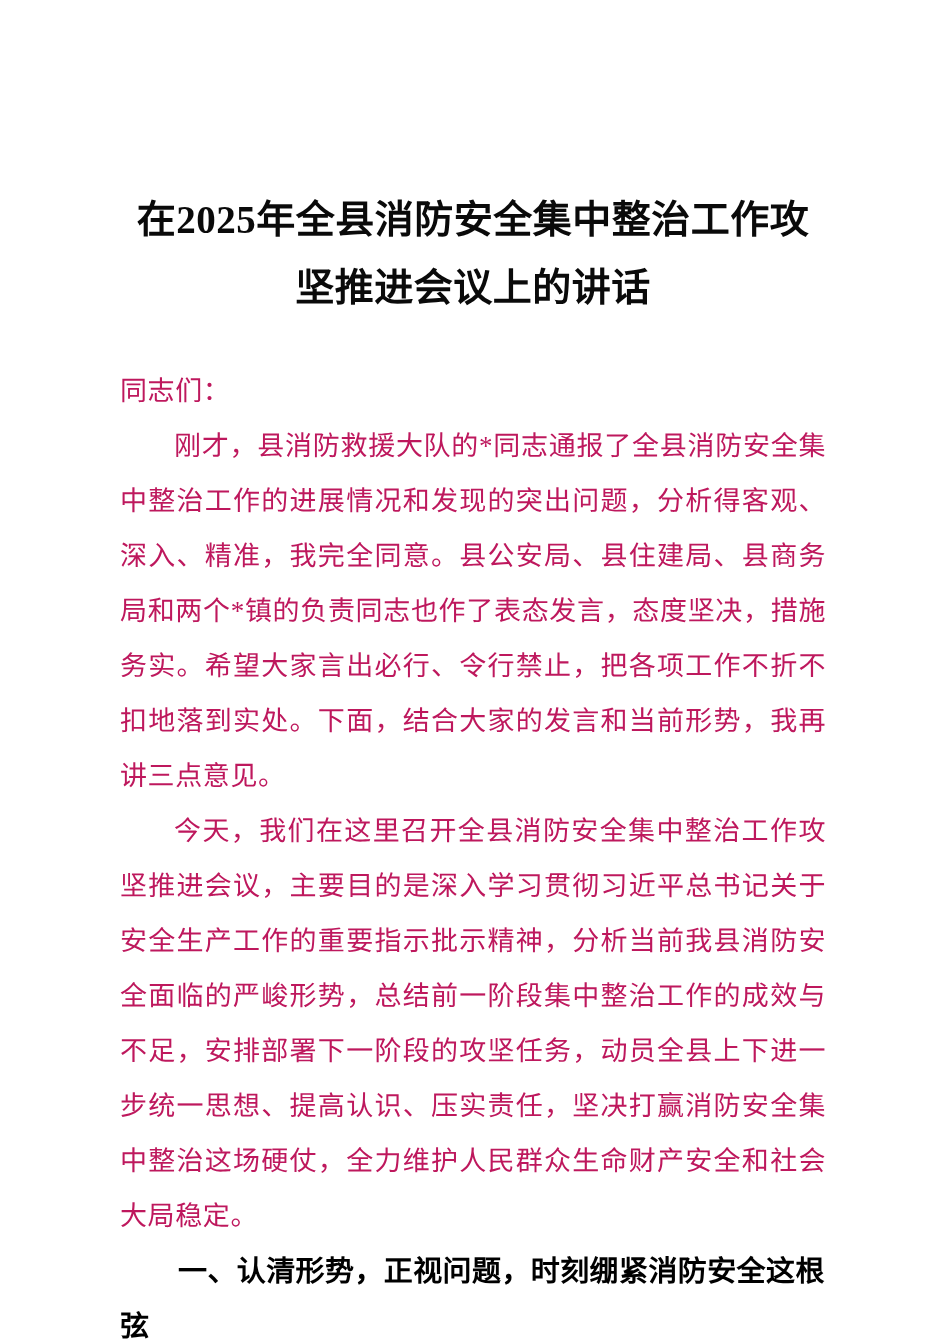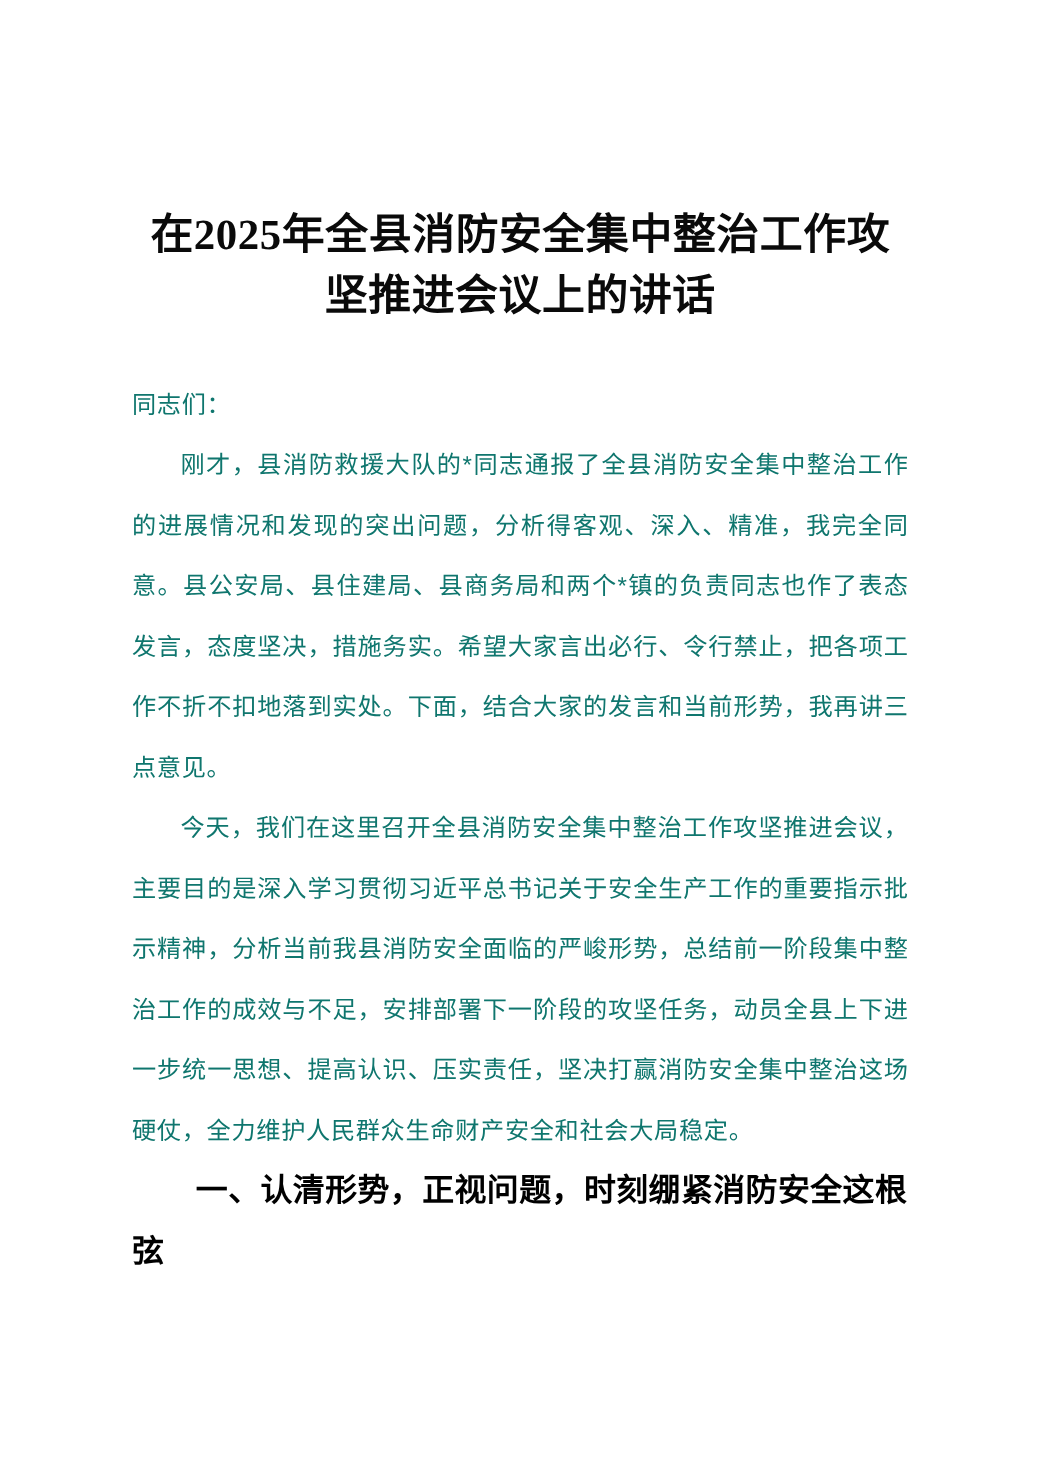--- a/index.html
+++ b/index.html
@@ -32,38 +32,38 @@
     width: 706px;
   }
 
   
   .doc-title {
     margin: 0;
     padding: 0;
     font-family: "Liberation Serif", "DejaVu Serif", serif;
     font-weight: 700;
     font-size: 39px;
-    line-height: 56px;
+    line-height: 68px;
     text-align: center;
     letter-spacing: 0.5px;
     color: #0a0a0a;
     padding-top: 186px;
     text-align-last: center;
   }
 
   
   .para {
     margin: 0;
     padding: 0;
-    font-family: Liberation Sans, sans-serif;
-    font-size: 22px;
+    font-family: Liberation Serif, serif;
+    font-size: 27px;
     line-height: 55px;
     text-align: justify;
     text-justify: inter-ideograph;
-    color: #0f766e;
+    color: #be185d;
     letter-spacing: 0.6px;
     font-weight: 400;
   }
 
   .para.salutation {
     text-indent: 0;
   }
 
   .para.indent {
     text-indent: 2em;

